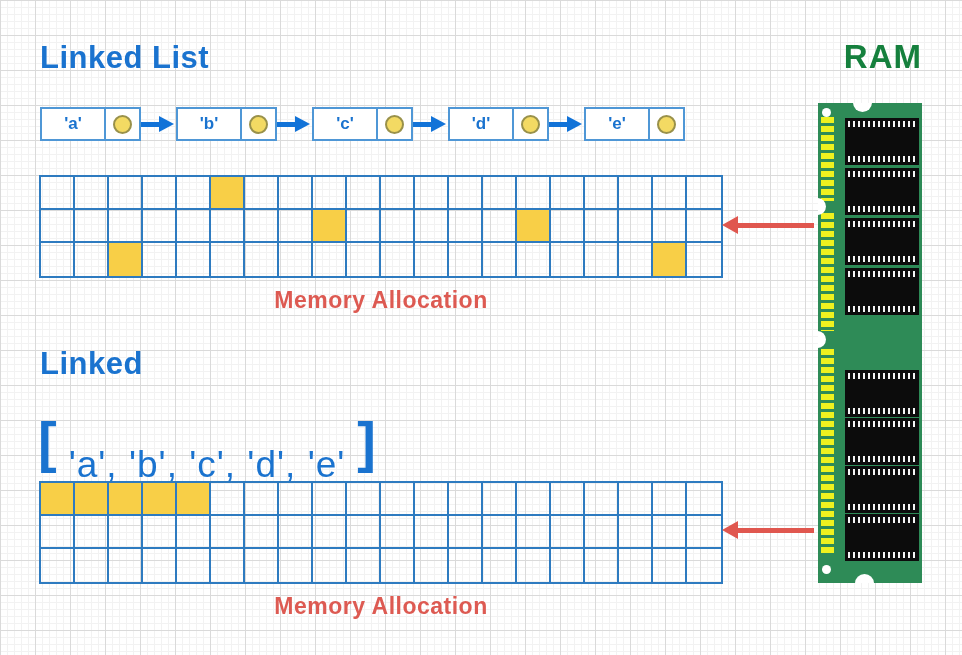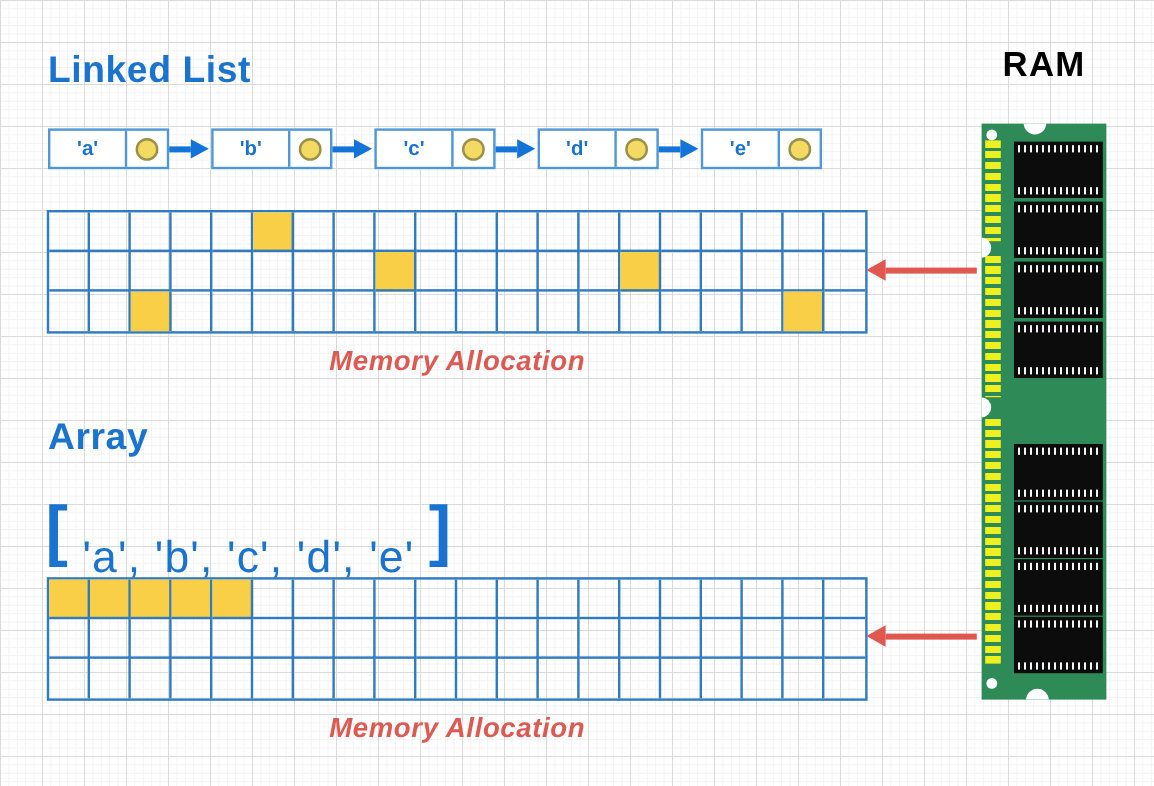--- a/index.html
+++ b/index.html
@@ -14,22 +14,22 @@
       linear-gradient(90deg, #f2f2f2 1px, transparent 1px);
     background-size:35px 35px,35px 35px,7px 7px,7px 7px;
     overflow:hidden;
   }
   .canvas{position:relative;width:962px;height:580px;}
 
   
   .h-title{position:absolute;font-size:31px;font-weight:700;color:#1a73cf;letter-spacing:.5px;}
   #title-linked{left:40px;top:40px;}
   #title-array{left:40px;top:346px;}
-  #ram-label{position:absolute;left:818px;top:38px;width:104px;text-align:center;
-             font-size:29px;font-weight:700;color:#000000;letter-spacing:1px;}
+  #ram-label{position:absolute;left:818px;top:38px;width:104px;text-align:right;
+             font-size:33px;font-weight:700;color:#15803d;letter-spacing:1px;}
 
   
   .ll-row{position:absolute;left:40px;top:107px;display:flex;align-items:center;}
   .ll-node{box-sizing:border-box;width:101px;height:34px;background:#fff;
            border:2px solid #4f97d6;display:flex;align-items:stretch;flex:none;}
   .ll-value{width:62px;border-right:2px solid #4f97d6;display:flex;align-items:center;
             justify-content:center;color:#1a73cf;font-weight:700;font-size:17px;}
   .ll-ptr{flex:1;display:flex;align-items:center;justify-content:center;}
   .ptr-circle{width:15px;height:15px;border-radius:50%;background:#f3da63;border:2px solid #99914a;}
   .blue-arrow{width:35px;height:34px;display:flex;align-items:center;flex:none;}
@@ -42,21 +42,21 @@
             grid-template-columns:repeat(20,34px);grid-auto-rows:33px;
             border:2px solid #2e7bc0;background:transparent;}
   #mem-grid-top{top:175px;}
   #mem-grid-bottom{top:481px;}
   .mem-cell{box-sizing:border-box;border-right:2px solid #2e7bc0;border-bottom:2px solid #2e7bc0;}
   .mem-cell:nth-child(20n){border-right:none;}
   .mem-cell:nth-child(n+41){border-bottom:none;}
   .mem-cell.filled{background:#f8cf47;}
 
   .mem-caption{position:absolute;left:39px;width:684px;text-align:center;
-               font-style:italic;font-weight:700;font-size:23px;color:#dd5a52;letter-spacing:.5px;}
+               font-weight:700;font-size:23px;color:#dd5a52;letter-spacing:.5px;}
   #caption-top{top:287px;}
   #caption-bottom{top:593px;}
 
   
   .array-literal{position:absolute;left:38px;top:398px;display:flex;align-items:center;color:#1a73cf;}
   .array-bracket{font-size:56px;font-weight:700;line-height:56px;}
   .array-items{font-size:37px;font-weight:400;padding:0 12px;letter-spacing:1px;margin-top:46px;}
 
   
   .red-arrow{position:absolute;display:flex;align-items:center;}
@@ -204,21 +204,21 @@
       <div class="mem-cell"></div>
       <div class="mem-cell"></div>
       <div class="mem-cell"></div>
       <div class="mem-cell"></div>
       <div class="mem-cell filled"></div>
       <div class="mem-cell"></div>
     </div>
 
   <div class="mem-caption" id="caption-top">Memory Allocation</div>
 
-  <div class="h-title" id="title-array">Array</div>
+  <div class="h-title" id="title-array">Linked</div>
 
   <div class="array-literal">
     <span class="array-bracket">[</span>
     <span class="array-items">'a', 'b', 'c', 'd', 'e'</span>
     <span class="array-bracket">]</span>
   </div>
 
   <div class="mem-grid" id="mem-grid-bottom">
       <div class="mem-cell filled"></div>
       <div class="mem-cell filled"></div>

